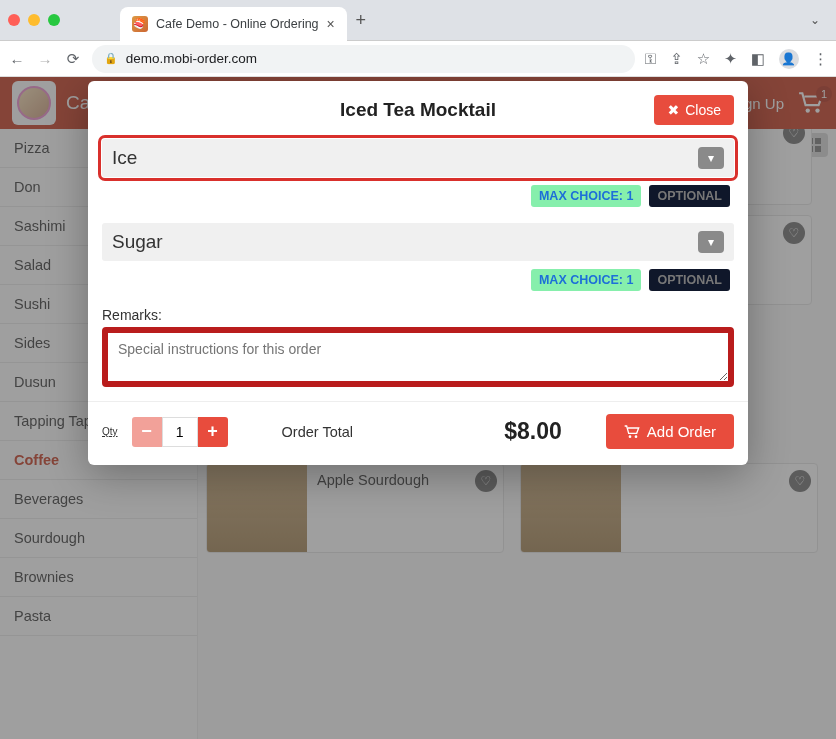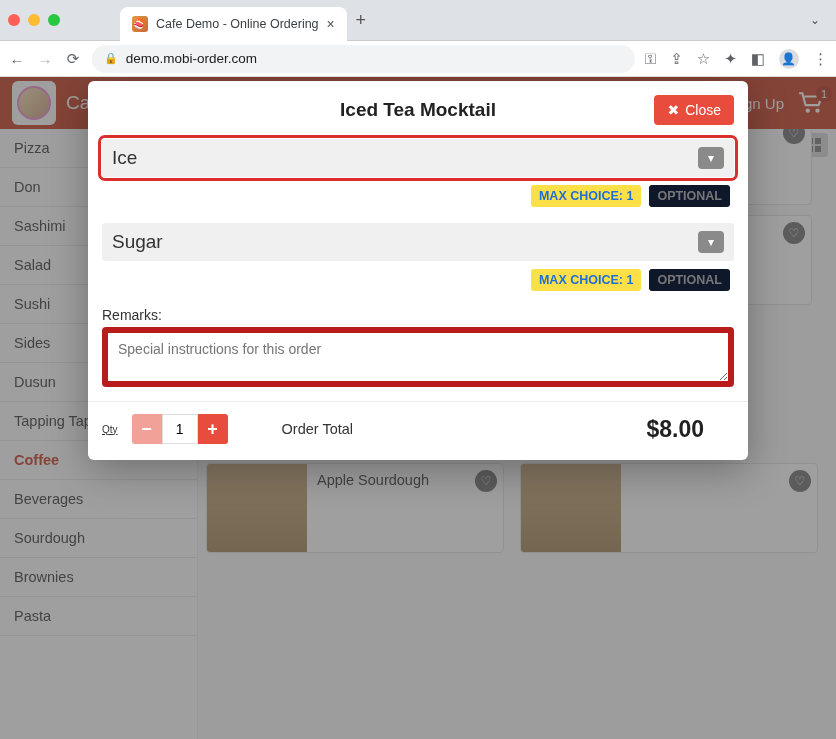--- a/index.html
+++ b/index.html
@@ -64,21 +64,21 @@
   .m-head { position: relative; padding: 18px 16px 14px; text-align: center; }
   .m-title { font-size: 19px; font-weight: 600; color: #222; }
   .m-close { position: absolute; right: 14px; top: 14px; background: #e84c3d; color: #fff; border: none; padding: 7px 13px; border-radius: 4px; font-size: 14px; display: flex; align-items: center; gap: 6px; cursor: pointer; }
   .m-body { padding: 4px 14px 10px; }
   .opt-group { margin-bottom: 8px; }
   .opt-head { background: #f0f0f0; padding: 8px 10px; display: flex; align-items: center; font-size: 19px; color: #333; border-radius: 3px; }
   .opt-head.highlighted { outline: 3px solid #d9302c; outline-offset: 1px; }
   .chev-btn { margin-left: auto; width: 26px; height: 22px; background: #8a8a8a; border-radius: 4px; color: #fff; display: flex; align-items: center; justify-content: center; font-size: 12px; }
   .opt-badges { display: flex; justify-content: flex-end; gap: 8px; padding: 8px 4px; }
   .badge { font-size: 12.5px; font-weight: 700; padding: 4px 8px; border-radius: 3px; }
-  .badge.max { background: #fde047; color: #1d6fd8; }
+  .badge.max { background: #86efac; color: #1d6fd8; }
   .badge.opt { background: #0f172a; color: #777; }
   .remarks-lbl { font-size: 14px; color: #333; margin-bottom: 4px; display: block; }
   .remarks { width: 100%; border: 6px solid #b91c1c; border-radius: 4px; padding: 8px 10px; font-size: 14px; color: #999; resize: vertical; min-height: 44px; font-family: inherit; }
   .m-foot { display: flex; align-items: center; padding: 12px 14px 16px; border-top: 1px solid #eee; gap: 14px; }
   .qty-lbl { font-size: 10px; color: #333; text-decoration: underline; }
   .qty-ctrl { display: flex; align-items: center; }
   .qbtn { width: 30px; height: 30px; display: flex; align-items: center; justify-content: center; color: #fff; font-size: 18px; font-weight: 700; cursor: pointer; }
   .qbtn.minus { background: #f2a199; border-radius: 3px 0 0 3px; }
   .qbtn.plus  { background: #e84c3d; border-radius: 0 3px 3px 0; }
   .qval { width: 36px; height: 30px; border: 1px solid #ddd; text-align: center; font-size: 14px; }
@@ -307,16 +307,24 @@
 
       <div class="m-foot">
         <span class="qty-lbl">Qty</span>
         <div class="qty-ctrl">
           <div class="qbtn minus">−</div>
           <input class="qval" value="1" style="">
           <div class="qbtn plus">+</div>
         </div>
         <span class="tot-lbl">Order Total</span>
         <span class="tot-val">$8.00</span>
+        <button class="add-btn">
+          <svg width="16" height="14" viewBox="0 0 24 20" fill="#fff">
+              <path d="M1 1h3l3 11h12l3-8H6" stroke="#fff" stroke-width="2" fill="none"></path>
+              <circle cx="9" cy="17" r="2"></circle>
+              <circle cx="18" cy="17" r="2"></circle>
+            </svg>
+          <span>Add Order</span>
+        </button>
       </div>
     </div>
   </div>
 </div>
 
 </body></html>

